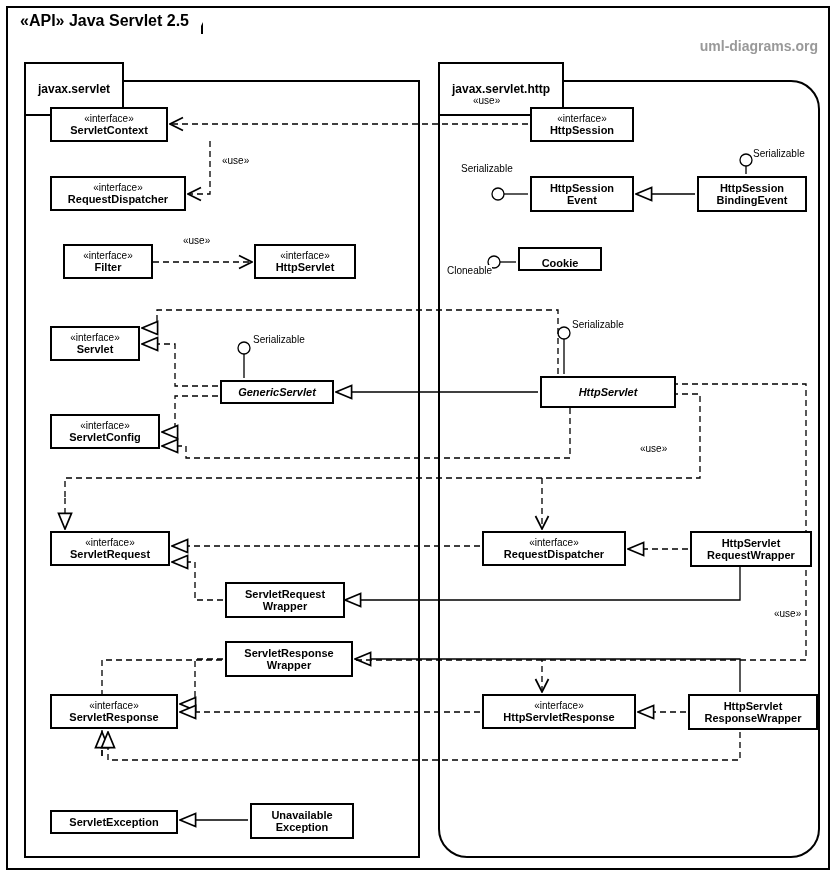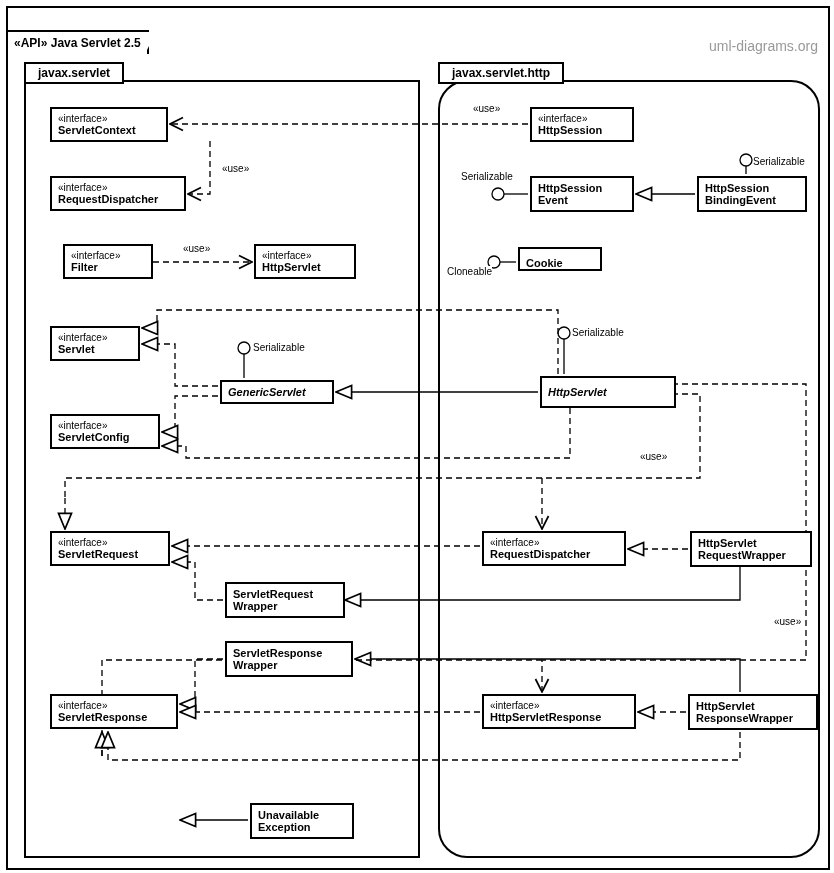--- a/index.html
+++ b/index.html
@@ -19,24 +19,23 @@
     border: 2px solid #000;
     background: white;
   }
   .frame-tab {
     position: absolute;
     top: -2px;
     left: -2px;
     border: 2px solid #000;
     border-bottom: none;
     background: white;
-    padding: 4px 6px;
-    font-size: 12px;
+    padding: 4px 12px;
+    font-size: 16px;
     font-weight: bold;
-    margin-top: 24px;
   }
   .frame-tab::after {
     content: '';
     position: absolute;
     right: -12px;
     top: -2px;
     width: 0;
     height: 0;
     border-top: 0 solid transparent;
     border-left: 12px solid #000;
@@ -57,54 +56,54 @@
   .package {
     position: absolute;
     border: 2px solid #000;
   }
   .package-tab {
     position: absolute;
     top: -20px;
     left: -2px;
     border: 2px solid #000;
     background: white;
-    padding: 2px 12px;
+    padding: 18px 12px;
     font-size: 12px;
     font-weight: bold;
     height: 14px;
   }
   .class-box {
     position: absolute;
     border: 2px solid #000;
     background: white;
+    text-align: center;
     font-size: 11px;
     padding: 4px 6px;
     z-index: 10;
   }
   .class-box .stereo {
     font-size: 10px;
   }
   .class-box .name {
     font-weight: bold;
   }
   .class-box .italic {
     font-style: italic;
   }
   .watermark {
     position: absolute;
     color: #999;
     font-size: 14px;
-    font-weight: normal;
+    font-weight: bold;
   }
   .label {
     position: absolute;
     font-size: 10px;
     z-index: 5;
     background: white;
-    margin-top: 8px;
   }
   svg {
     position: absolute;
     top: 0;
     left: 0;
     pointer-events: none;
     z-index: 2;
   }
 </style>
 </head>
@@ -176,20 +175,23 @@
   <div class="class-box" style="left:225px; top:641px; width:112px;">
     <div class="name">ServletResponse</div>
     <div class="name">Wrapper</div>
   </div>
 
   <div class="class-box" style="left:50px; top:694px; width:112px;">
     <div class="stereo">«interface»</div>
     <div class="name">ServletResponse</div>
   </div>
 
+  <div class="class-box" style="left:50px; top:810px; width:112px;">
+    <div class="name">ServletException</div>
+  </div>
 
   <div class="class-box" style="left:250px; top:803px; width:88px;">
     <div class="name">Unavailable</div>
     <div class="name">Exception</div>
   </div>
 
   <div class="class-box" style="left:530px; top:107px; width:88px;">
     <div class="stereo">«interface»</div>
     <div class="name">HttpSession</div>
   </div>
@@ -234,21 +236,21 @@
 
   <div class="label" style="left:473px; top:95px;">«use»</div>
   <div class="label" style="left:222px; top:155px;">«use»</div>
   <div class="label" style="left:183px; top:235px;">«use»</div>
   <div class="label" style="left:640px; top:443px;">«use»</div>
   <div class="label" style="left:774px; top:608px;">«use»</div>
   <div class="label" style="left:253px; top:334px;">Serializable</div>
   <div class="label" style="left:461px; top:163px;">Serializable</div>
   <div class="label" style="left:753px; top:148px;">Serializable</div>
   <div class="label" style="left:572px; top:319px;">Serializable</div>
-  <div class="label" style="left:447px; top:258px;">Cloneable</div>
+  <div class="label" style="left:447px; top:265px;">Cloneable</div>
 
   <svg width="834" height="873">
     <defs>
       <marker id="tri-open" markerWidth="14" markerHeight="12" refX="13" refY="6" orient="auto">
         <path d="M1,1 L13,6 L1,11 Z" fill="white" stroke="black" stroke-width="1.3"></path>
       </marker>
       <marker id="arrow-open" markerWidth="12" markerHeight="12" refX="11" refY="6" orient="auto">
         <path d="M1,1 L11,6 L1,11" fill="none" stroke="black" stroke-width="1.3"></path>
       </marker>
     </defs>

